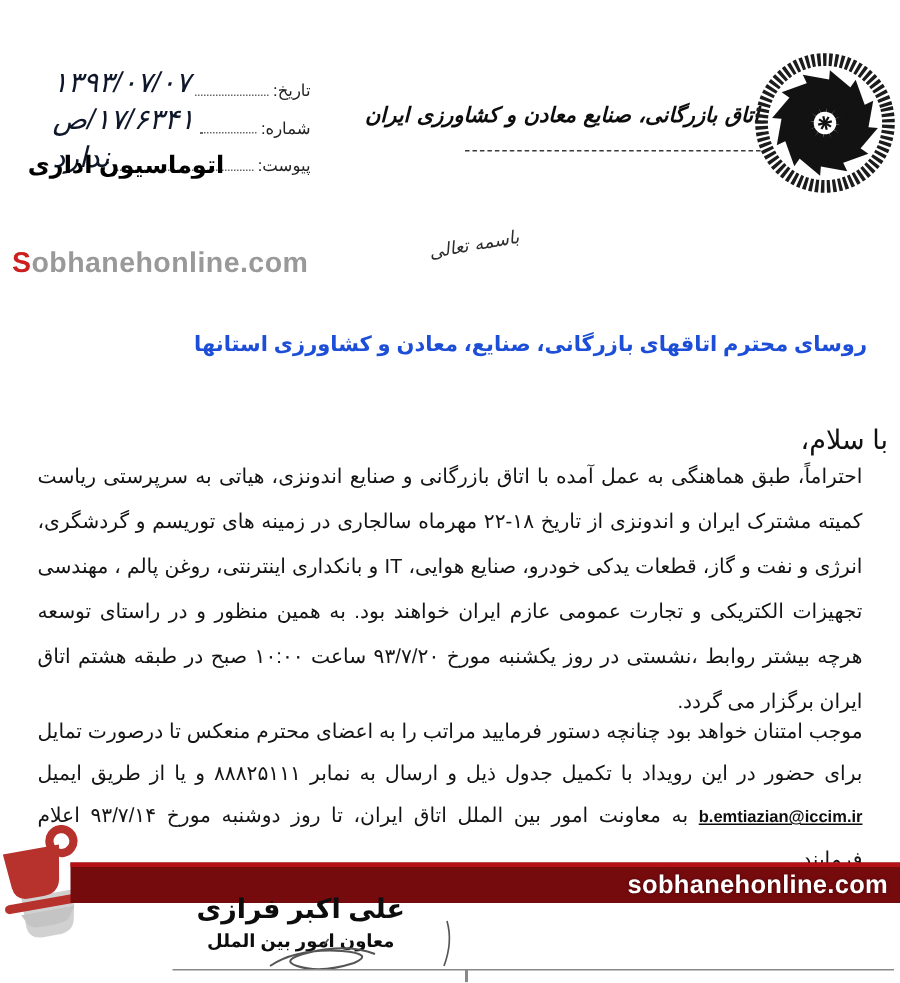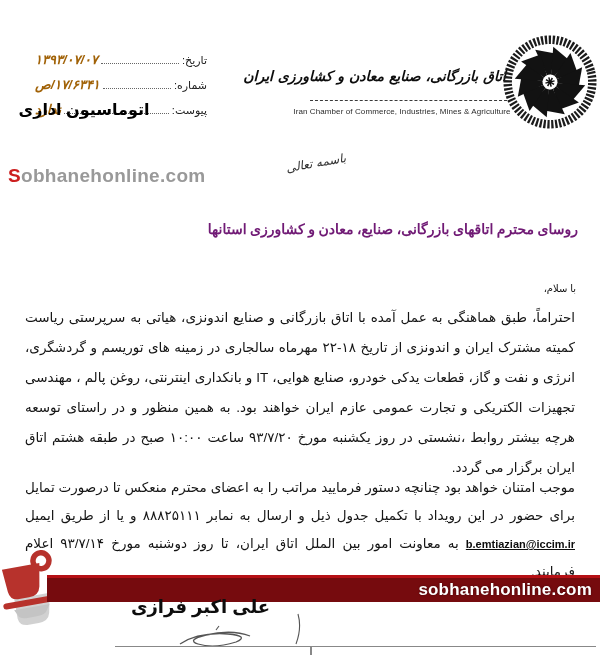--- a/index.html
+++ b/index.html
@@ -5,42 +5,42 @@
   html,body{margin:0;padding:0;background:#fff;}
   .page{
     position:relative;width:600px;height:655px;background:#fff;overflow:hidden;
     font-family:"Liberation Sans","DejaVu Sans",sans-serif;color:#1a1a1a;
   }
   
   .hl-block{position:absolute;left:35px;top:42px;width:172px;}
   .hl-row{display:flex;direction:rtl;align-items:flex-end;gap:3px;height:25px;}
   .hl-label{font-size:11px;color:#222;white-space:nowrap;}
   .hl-leader{flex:1;border-bottom:1px dotted #666;margin-bottom:3px;min-width:10px;}
-  .hl-value{font-size:13px;font-style:italic;font-weight:bold;color:#a16207;white-space:nowrap;}
+  .hl-value{font-size:19px;font-style:italic;font-weight:normal;color:#0f172a;white-space:nowrap;}
   .automation{position:absolute;left:8px;top:100px;width:152px;text-align:center;
     font-size:16px;font-weight:bold;direction:rtl;color:#000000;}
   
   .org-fa{position:absolute;left:306px;top:68px;width:200px;text-align:center;direction:rtl;
     font-family:"DejaVu Serif","Liberation Serif",serif;font-style:italic;font-weight:bold;
     font-size:14px;color:#0d0d0d;white-space:nowrap;}
   .org-divider{position:absolute;left:310px;top:100px;width:197px;border-bottom:1.5px dashed #3a3a3a;}
   .org-en{position:absolute;left:291px;top:107px;width:222px;text-align:center;
     font-size:8px;letter-spacing:.1px;color:#2b2b2b;white-space:nowrap;}
   .emblem{position:absolute;left:503px;top:30px;}
   
   .wm-top{position:absolute;left:8px;top:165px;font-size:19px;font-weight:bold;
     letter-spacing:.3px;color:#999;}
   .wm-top .wm-first{color:#cc1f1f;}
   
   .besmele{position:absolute;left:276px;top:156px;width:80px;text-align:center;
     font-family:"DejaVu Serif","Liberation Serif",serif;font-style:italic;
     font-size:12px;color:#2e2e2e;transform:rotate(-10deg);}
   .recipient{position:absolute;right:22px;top:221px;direction:rtl;font-weight:bold;
-    font-size:14px;color:#701a75;white-space:nowrap;font-family:Liberation Serif, serif;}
-  .salutation{position:absolute;right:24px;top:283px;direction:rtl;font-size:10px;color:#111;text-align:center;}
+    font-size:14px;color:#1d4ed8;white-space:nowrap;}
+  .salutation{position:absolute;right:8px;top:283px;direction:rtl;font-size:18px;color:#111;text-align:center;}
   .para{position:absolute;left:25px;right:25px;direction:rtl;text-align:justify;
     font-size:13.5px;color:#141414;}
   .para1{top:303px;line-height:30px;}
   .para2{top:474px;line-height:28px;}
   .email-link{direction:ltr;unicode-bidi:embed;font-weight:bold;text-decoration:underline;
     color:#0d0d0d;font-size:11px;}
   
   .sig-block{position:absolute;left:118px;top:596px;width:165px;text-align:center;
     direction:rtl;font-weight:bold;color:#0d0d0d;}
   .sig-name{font-size:18px;}
@@ -75,21 +75,20 @@
     <div class="hl-row">
       <span class="hl-label">پیوست:</span>
       <span class="hl-leader"></span>
       <span class="hl-value">ندارد</span>
     </div>
   </div>
   <div class="automation">اتوماسیون اداری</div>
 
   <div class="org-fa">اتاق بازرگانی، صنایع معادن و کشاورزی ایران</div>
   <div class="org-divider"></div>
-  <div class="org-en">Iran Chamber of Commerce, Industries, Mines &amp; Agriculture</div>
 
   <div class="emblem">
     <svg width="94" height="104" viewBox="0 0 100 110">
       <g transform="translate(0,5) rotate(-14 50 50)">
         <circle cx="50" cy="50" r="45" fill="none" stroke="#1c1c1c" stroke-width="9" stroke-dasharray="2.4 1.7"></circle>
         <g fill="#121212">
           <path d="M50,48 L43,13 L63,22 Z"></path>
           <path d="M50,48 L43,13 L63,22 Z" transform="rotate(30 50 50)"></path>
           <path d="M50,48 L43,13 L63,22 Z" transform="rotate(60 50 50)"></path>
           <path d="M50,48 L43,13 L63,22 Z" transform="rotate(90 50 50)"></path>
@@ -137,20 +136,21 @@
         <path d="M10,57 L46,57 L42,63 Q40,67 30,67 L22,67 Q14,67 13,63 Z" fill="#c4c4c4"></path>
       </g>
     </svg>
   </div>
   <div class="banner">
     <span class="banner-text">sobhanehonline.com</span>
   </div>
 
   <div class="sig-block">
     <div class="sig-name">علی اکبر فرازی</div>
+    <div class="sig-title">معاون امور بین الملل</div>
   </div>
   <div class="sig-scribble">
     <svg width="190" height="46" viewBox="0 0 190 46">
       <path d="M30,36 q18,-12 48,-10 q22,2 8,8 q-22,7 -38,2 q-12,-4 8,-9 q26,-6 44,1" fill="none" stroke="#555" stroke-width="1.3"></path>
       <path d="M148,6 q4,14 -2,30 M66,22 l3,-4" fill="none" stroke="#555" stroke-width="1.1"></path>
     </svg>
   </div>
 
   <div class="table-top"></div>
   <div class="table-vline"></div>

